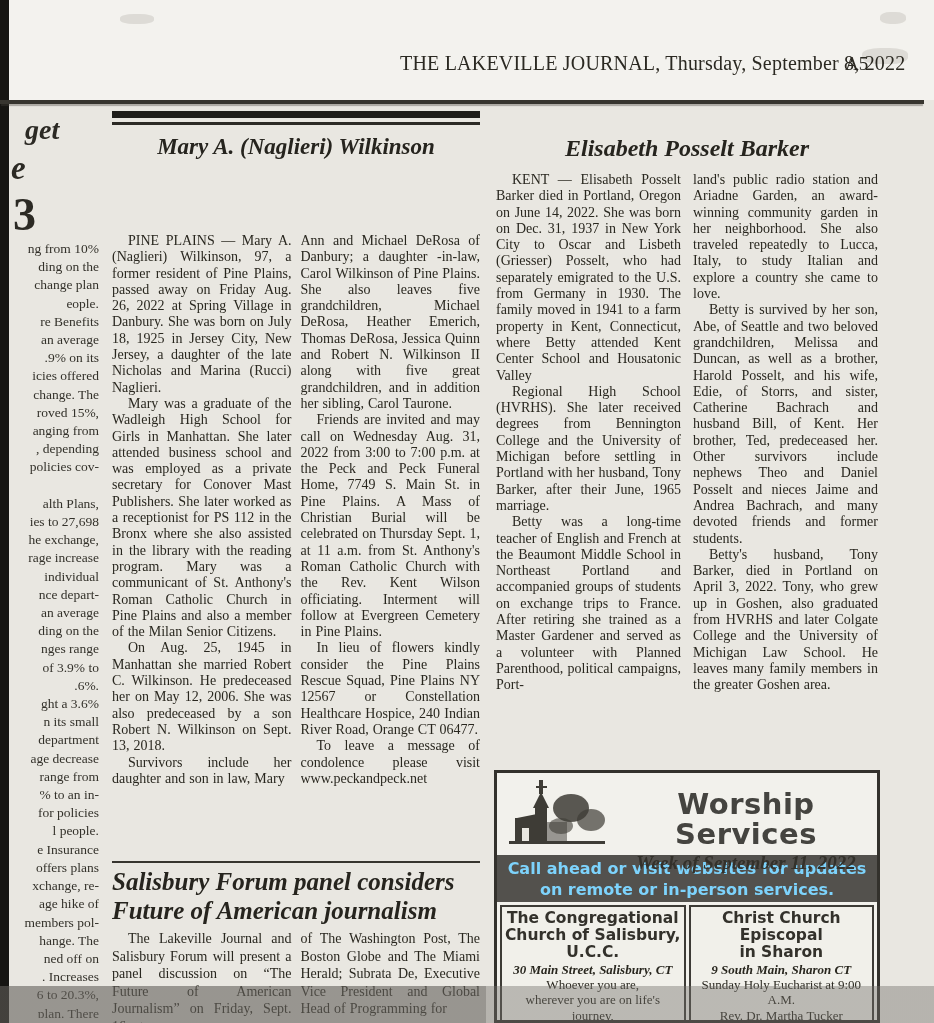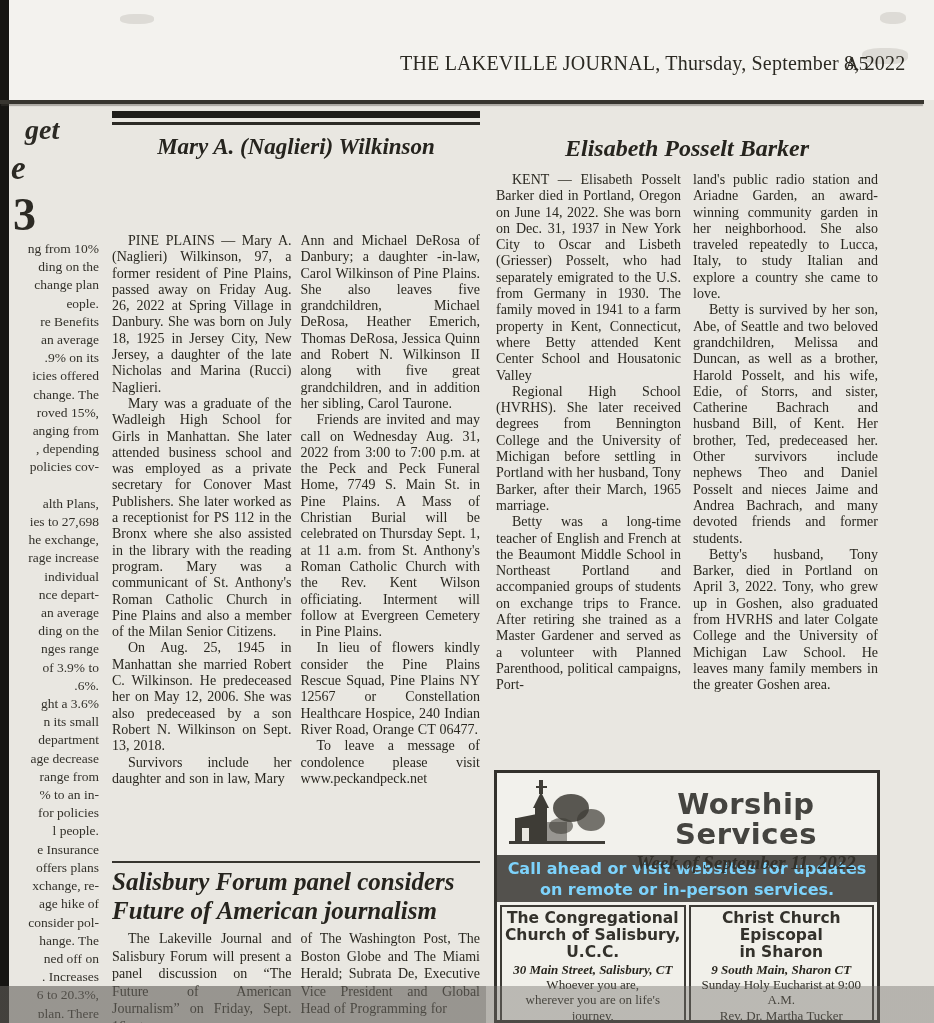--- a/index.html
+++ b/index.html
@@ -122,21 +122,21 @@
       <p>department</p>
       <p>age decrease</p>
       <p>range from</p>
       <p>% to an in-</p>
       <p>for policies</p>
       <p>l people.</p>
       <p>e Insurance</p>
       <p>offers plans</p>
       <p>xchange, re-</p>
       <p>age hike of</p>
-      <p>consider pol-</p>
+      <p>members pol-</p>
       <p>hange. The</p>
       <p>ned off on</p>
       <p>. Increases</p>
       <p>6 to 20.3%,</p>
       <p>plan. There</p>
     </div>
 </div>
 
 <div class="obit-header">
   <div class="rule-thick"></div>
@@ -170,21 +170,21 @@
     </div>
   <div class="col">
       <p class="cont">of The Washington Post, The Boston Globe and The Miami Herald; Subrata De, Executive Vice President and Global Head of Programming for</p>
     </div>
 </div>
 
 <div class="elis-head">Elisabeth Posselt Barker</div>
 <div class="cols elis-cols">
   <div class="col">
       <p>KENT — Elisabeth Posselt Barker died in Portland, Oregon on June 14, 2022. She was born on Dec. 31, 1937 in New York City to Oscar and Lisbeth (Griesser) Posselt, who had separately emigrated to the U.S. from Germany in 1930. The family moved in 1941 to a farm property in Kent, Connecticut, where Betty attended Kent Center School and Housatonic Valley</p>
-      <p>Regional High School (HVRHS). She later received degrees from Bennington College and the University of Michigan before settling in Portland with her husband, Tony Barker, after their March, 1965 marriage.</p>
+      <p>Regional High School (HVRHS). She later received degrees from Bennington College and the University of Michigan before settling in Portland with her husband, Tony Barker, after their June, 1965 marriage.</p>
       <p>Betty was a long-time teacher of English and French at the Beaumont Middle School in Northeast Portland and accompanied groups of students on exchange trips to France. After retiring she trained as a Master Gardener and served as a volunteer with Planned Parenthood, political campaigns, Port-</p>
     </div>
   <div class="col">
       <p class="cont">land's public radio station and Ariadne Garden, an award-winning community garden in her neighborhood. She also traveled repeatedly to Lucca, Italy, to study Italian and explore a country she came to love.</p>
       <p>Betty is survived by her son, Abe, of Seattle and two beloved grandchildren, Melissa and Duncan, as well as a brother, Harold Posselt, and his wife, Edie, of Storrs, and sister, Catherine Bachrach and husband Bill, of Kent. Her brother, Ted, predeceased her. Other survivors include nephews Theo and Daniel Posselt and nieces Jaime and Andrea Bachrach, and many devoted friends and former students.</p>
       <p>Betty's husband, Tony Barker, died in Portland on April 3, 2022. Tony, who grew up in Goshen, also graduated from HVRHS and later Colgate College and the University of Michigan Law School. He leaves many family members in the greater Goshen area.</p>
     </div>
 </div>
 
 <div class="worship">

